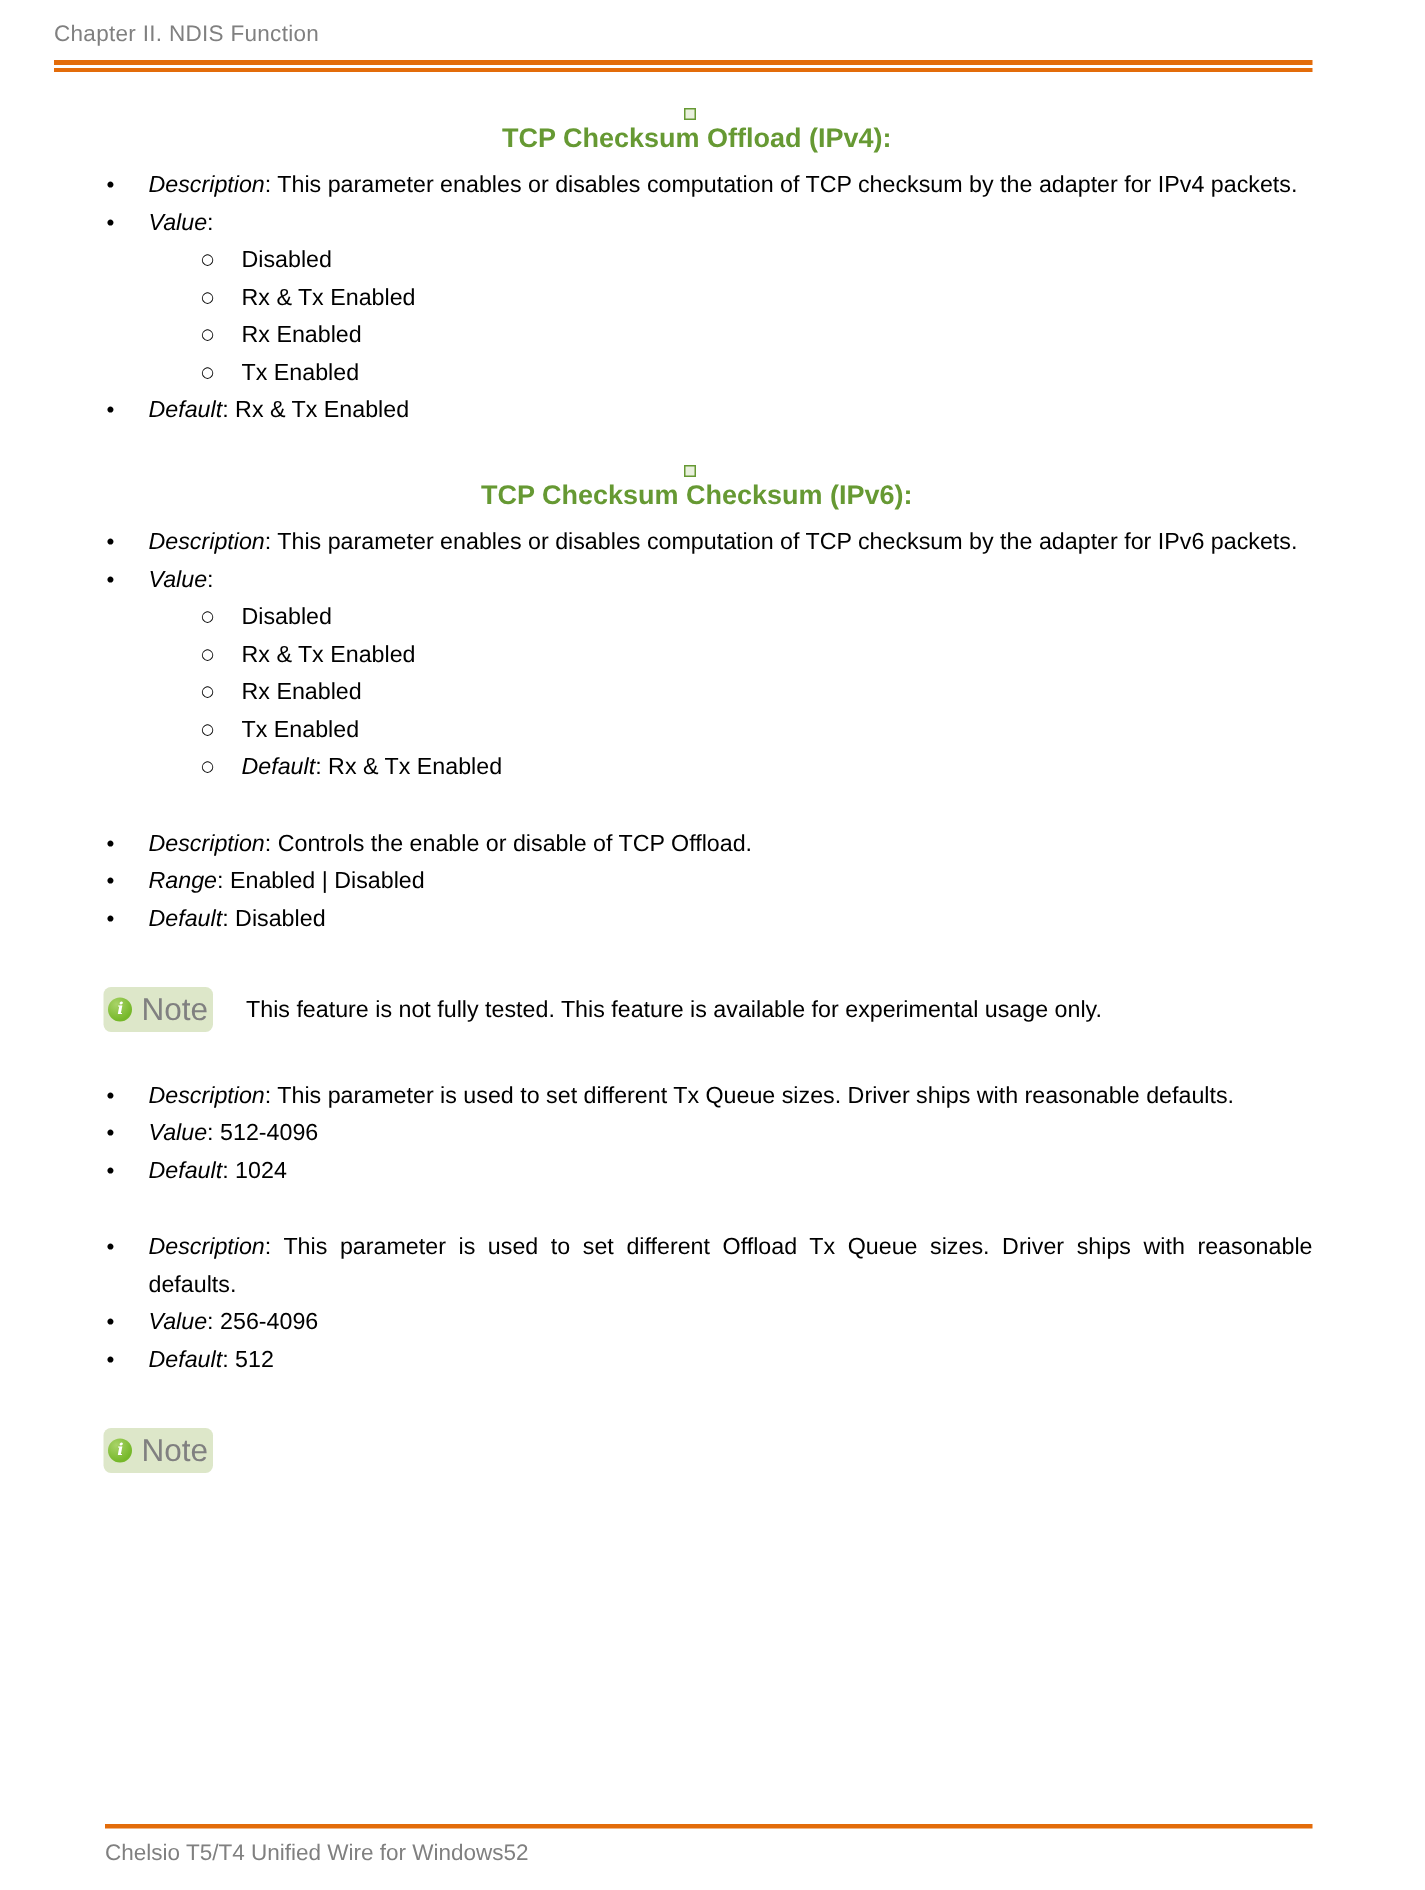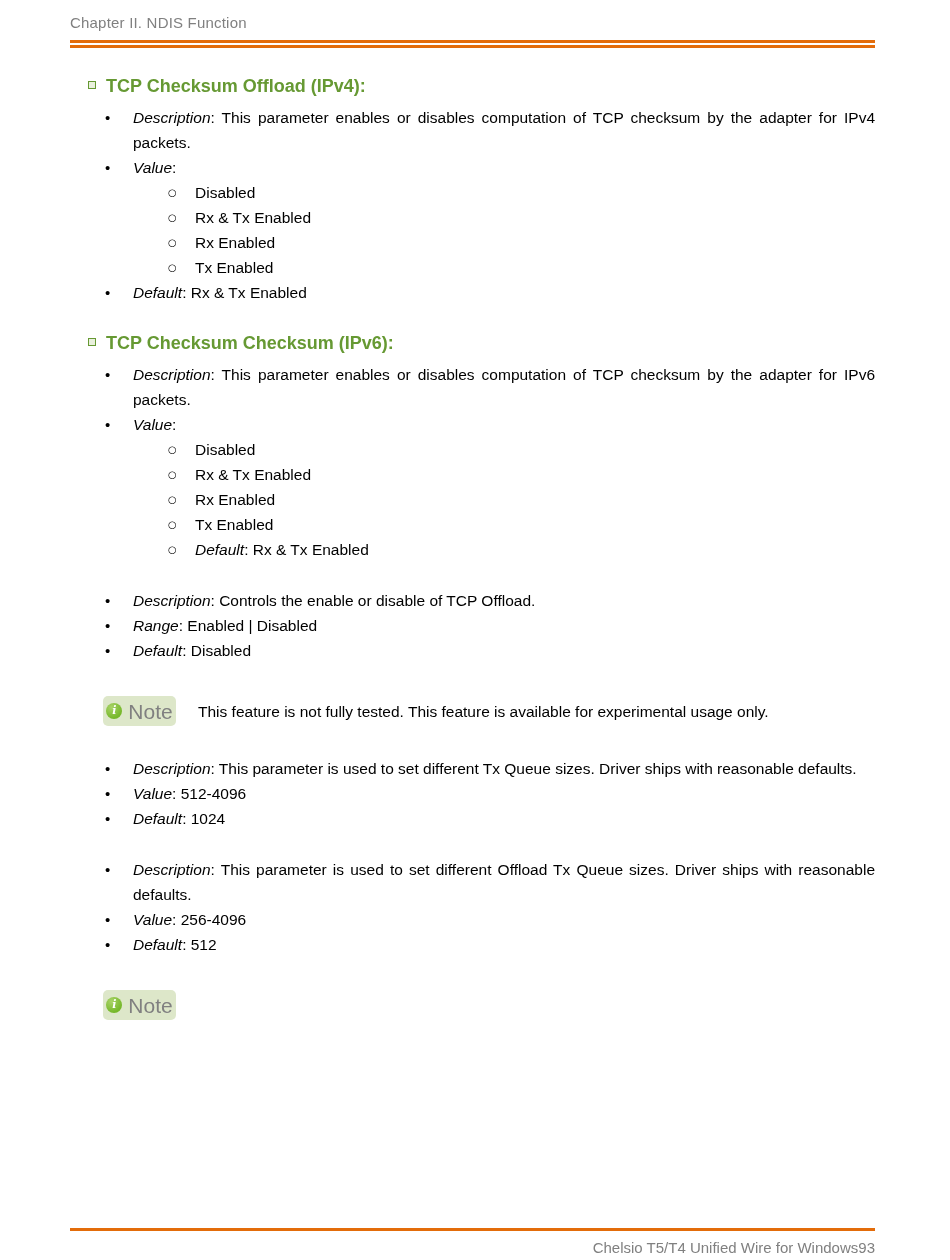--- a/index.html
+++ b/index.html
@@ -8,21 +8,21 @@
   body {
     background: #ffffff;
     font-family: "Liberation Sans", sans-serif;
     color: #000;
     position: relative;
     overflow: hidden;
   }
   .page {
     position: absolute;
     inset: 0;
-    padding: 14px 75px 0 70px;
+    padding: 14px 75px 0 36px;
   }
 
   
   .header-title {
     color: var(--muted-gray, #808080);
     font-size: 15px;
     letter-spacing: 0.2px;
     margin-bottom: 9px;
   }
   .header-rule {
@@ -36,20 +36,21 @@
 
   
   .doc-body { margin-top: 6px; font-size: 15.5px; line-height: 25px; }
 
   .section { margin-top: 26px; }
   .sec-heading {
     display: flex;
     align-items: center;
     padding-left: 18px;
     margin-bottom: 7px;
+    flex-direction: column;
   }
   .sq {
     width: 8px; height: 8px;
     border: 1.5px solid var(--heading-green, #669933);
     background: #e9f0dd;
     flex: none;
     margin-right: 10px;
     margin-top: -2px;
   }
   .sec-heading-text {
@@ -100,25 +101,25 @@
   .note-lab { color: var(--muted-gray, #808080); font-size: 21px; }
   .note-text {
     flex: 1;
     margin-left: 22px;
     text-align: justify;
   }
 
   
   .footer {
     position: absolute;
-    left: 70px; right: 75px; bottom: 4px;
+    left: 70px; right: 75px; bottom: 16px;
     border-top: 3px solid var(--rule-orange, #e36c0a);
     padding-top: 8px;
     display: flex;
-    justify-content: flex-end;
+    justify-content: flex-start;
     color: var(--muted-gray, #808080);
     font-size: 15px;
   }
 </style>
 </head>
 <body>
 
 <div class="page">
 
   <div class="header">
@@ -258,16 +259,16 @@
       <div class="note">
         <div class="note-badge">
           <span class="info">i</span>
           <span class="note-lab">Note</span>
         </div>
       </div>
     </div>
 
   <div class="footer">
     <span>Chelsio T5/T4 Unified Wire for Windows</span>
-    <span>93</span>
+    <span>52</span>
   </div>
 
 </div>
 
 </body></html>

